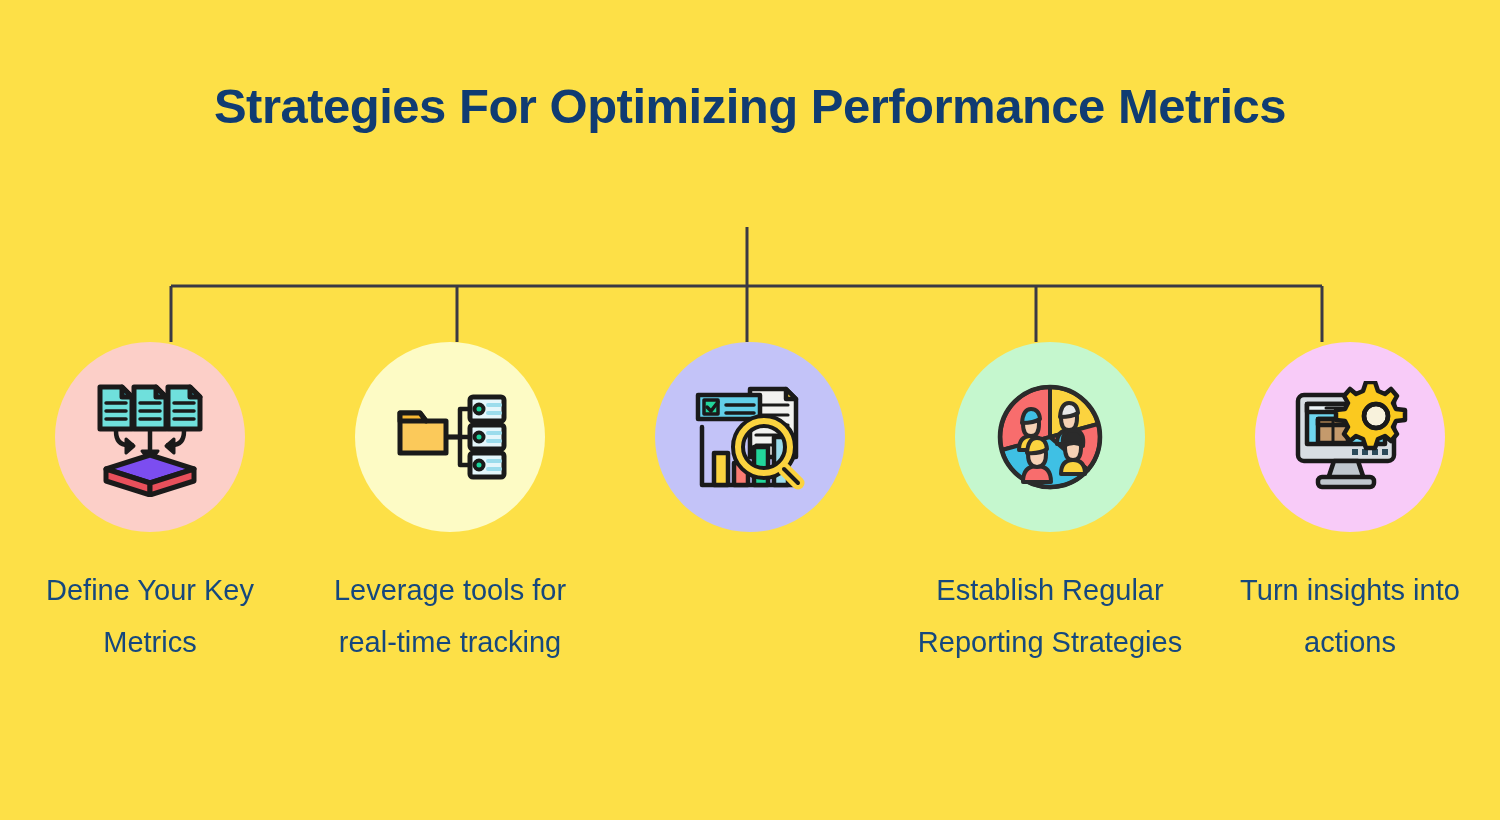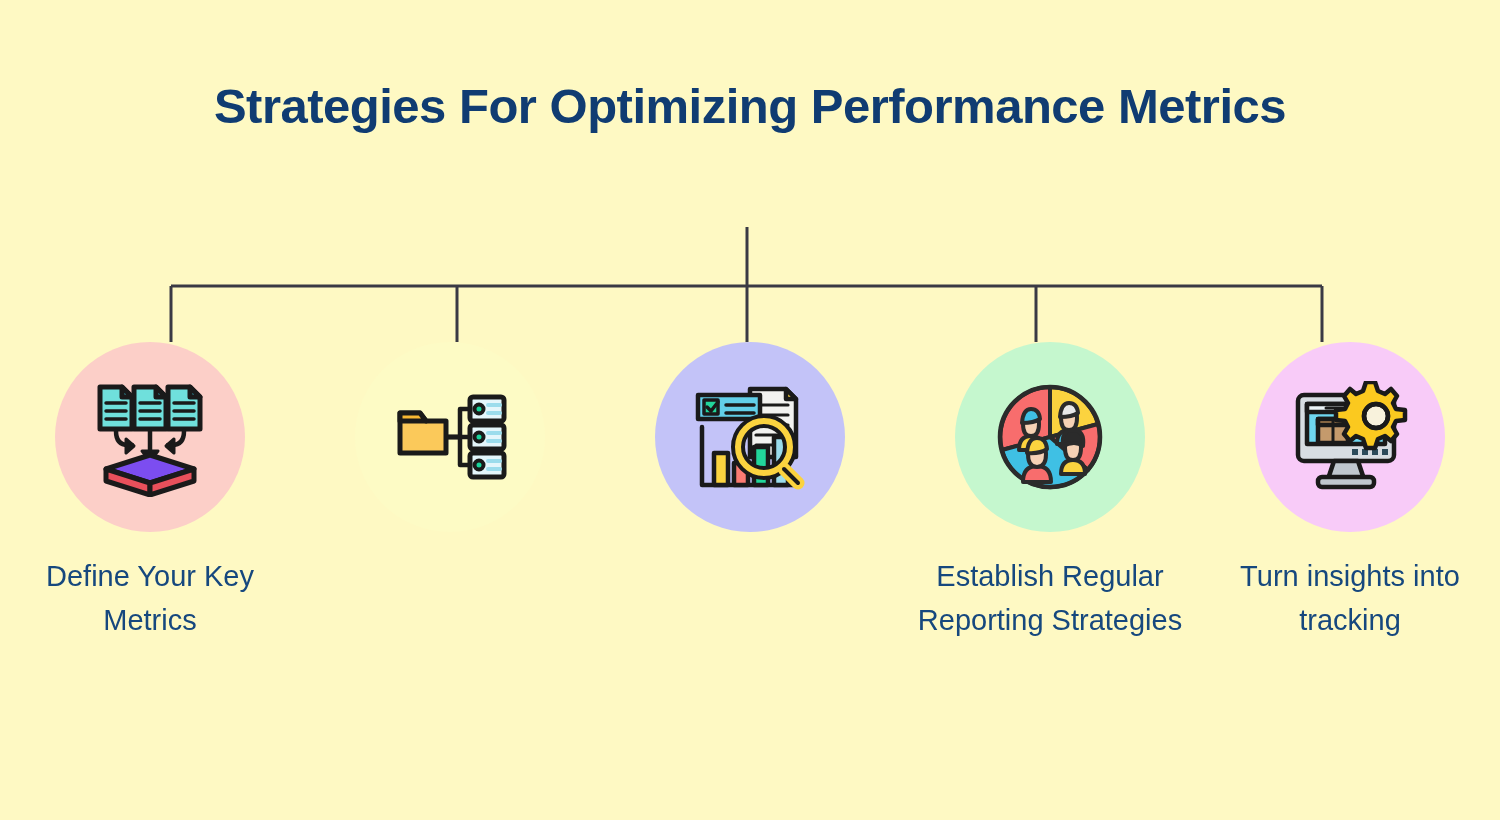--- a/index.html
+++ b/index.html
@@ -67,34 +67,34 @@
     border-radius: 50%;
     display: flex;
     align-items: center;
     justify-content: center;
     flex: none;
   }
   .icon-svg {
     display: block;
   }
   .label {
-    margin-top: 22px;
+    margin-top: 32px;
     width: 270px;
     text-align: center;
     font-size: 29px;
-    line-height: 44px;
+    line-height: 52px;
     color: #16487E;
     font-weight: normal;
   }
   .label.w-narrow { width: 240px; }
 </style>
 </head>
 <body style="background: rgb(245, 244, 254);">
 
-<div class="canvas" style="background: #fef9c3;">
+<div class="canvas" style="background: #fde047;">
 
   <div class="title" style="color: rgb(16, 60, 114);">Strategies For Optimizing Performance Metrics</div>
 
   <svg class="connector-layer" width="1500" height="820" viewBox="0 0 1500 820">
       <line x1="747" y1="227" x2="747" y2="286" stroke="#3A3A44" stroke-width="3"></line>
       <line x1="171" y1="286" x2="1322" y2="286" stroke="#3A3A44" stroke-width="3"></line>
       <line x1="171" y1="286" x2="171" y2="342" stroke="#3A3A44" stroke-width="3"></line>
       <line x1="457" y1="286" x2="457" y2="342" stroke="#3A3A44" stroke-width="3"></line>
       <line x1="747" y1="286" x2="747" y2="342" stroke="#3A3A44" stroke-width="3"></line>
       <line x1="1036" y1="286" x2="1036" y2="342" stroke="#3A3A44" stroke-width="3"></line>
@@ -174,20 +174,21 @@
             </g>
             <rect x="80" y="76" width="34" height="24" rx="3" fill="#E4F6FB"></rect>
             <circle cx="89" cy="88" r="4.5" fill="#18D39B" stroke-width="4"></circle>
             <g stroke="#9BDCEC" stroke-width="4">
               <line x1="98" y1="84" x2="110" y2="84"></line>
               <line x1="98" y1="92" x2="110" y2="92"></line>
             </g>
           </g>
         </svg>
       </div>
+      <div class="label" style="color: rgb(22, 72, 126);">Leverage tools for real-time tracking</div>
     </div>
 
     <div class="column">
       <div class="circle" style="background:#C3C3F8">
         <svg class="icon-svg" width="124" height="124" viewBox="0 0 124 124">
           <g stroke="#1A1A1A" stroke-width="4.5" stroke-linejoin="round" stroke-linecap="round">
 
             <path d="M62 14 h36 l10 10 v58 h-46 z" fill="#F2F2F0"></path>
             <path d="M98 14 l10 10 h-10 z" fill="#FBD33F"></path>
             <g stroke-width="3.2">
@@ -283,17 +284,17 @@
             <rect x="28" y="96" width="56" height="10" rx="4" fill="#BFC7CE"></rect>
 
             <g transform="translate(88,36)">
               <path d="M0 -26 l7 3 l6 -5 l6 7 l-4 7 l3 6 l9 1 l0 10 l-9 1 l-3 6 l4 7 l-6 7 l-6 -5 l-7 3 l-3 9 l-9 0 l-3 -9 l-7 -3 l-6 5 l-6 -7 l4 -7 l-3 -6 l-9 -1 l0 -10 l9 -1 l3 -6 l-4 -7 l6 -7 l6 5 l7 -3 l3 -9 l9 0 z" fill="#FBC91F"></path>
               <circle cx="-2" cy="-1" r="12" fill="#F8F2DC"></circle>
               <circle cx="-2" cy="-1" r="12" fill="none"></circle>
             </g>
           </g>
         </svg>
       </div>
-      <div class="label w-narrow" style="color: rgb(22, 72, 126);">Turn insights into tracking</div>
+      <div class="label w-narrow" style="color: rgb(22, 72, 126);">Turn insights into actions</div>
     </div>
 
   </div>
 </div>
 
 </body></html>

